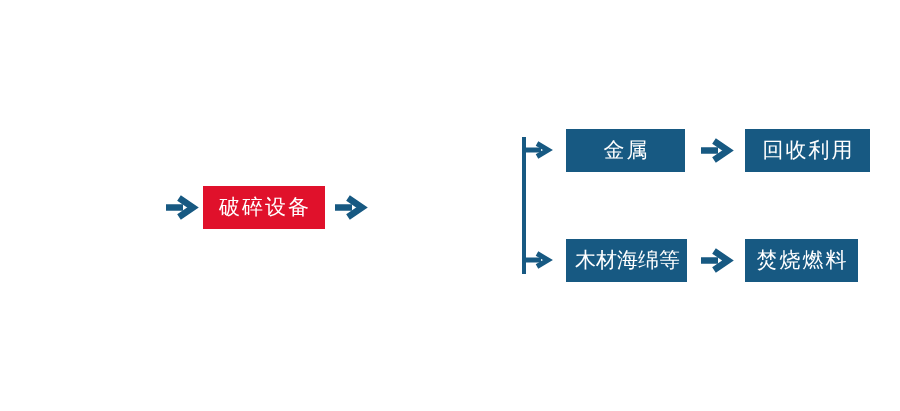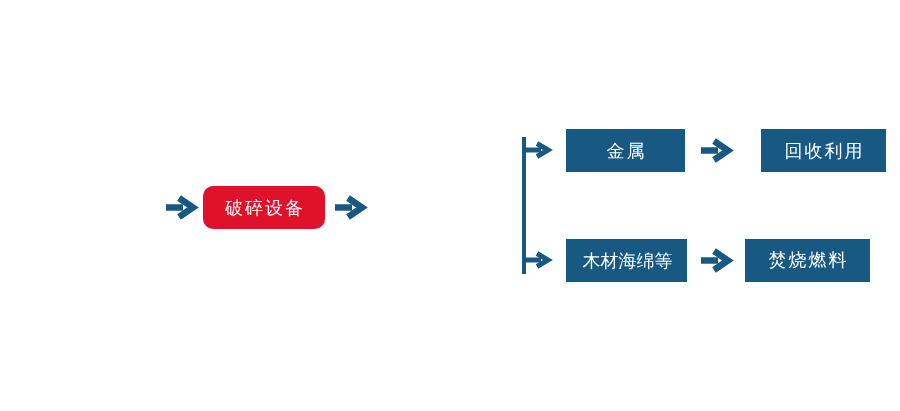--- a/index.html
+++ b/index.html
@@ -22,21 +22,21 @@
     color: var(--node-text, #ffffff);
     display: flex;
     align-items: center;
     justify-content: center;
     box-sizing: border-box;
   }
   .node.red {
     background: var(--node-red, #e0112b);
   }
   .node-label {
-    font-size: 18px;
+    font-size: 21px;
     letter-spacing: 2px;
     line-height: 1;
     white-space: nowrap;
     text-indent: 2px; 
     text-align: right;
   }
   svg.arrow-lg, svg.arrow-sm {
     position: absolute;
     overflow: visible;
   }
@@ -64,21 +64,21 @@
 <body>
 
 <div class="stage">
 
 
   <svg class="arrow-lg" style="left:164px; top:194px;" width="34" height="27" viewBox="0 0 34 27">
     <line x1="2" y1="13.5" x2="19" y2="13.5"></line>
     <polyline points="15,4 29,13.5 15,23"></polyline>
   </svg>
 
-  <div class="node red" style="left:203px; top:186px; width:122px;border-radius:10px;">
+  <div class="node red" style="left:203px; top:186px; width:122px;">
     <span class="node-label">破碎设备</span>
   </div>
 
   <svg class="arrow-lg" style="left:333px; top:194px;" width="34" height="27" viewBox="0 0 34 27">
     <line x1="2" y1="13.5" x2="19" y2="13.5"></line>
     <polyline points="15,4 29,13.5 15,23"></polyline>
   </svg>
 
 
   <div class="bracket" style="left:522px; top:137px; height:137px;"></div>
@@ -95,30 +95,30 @@
 
   <div class="node" style="left:566px; top:129px; width:119px;">
     <span class="node-label">金属</span>
   </div>
 
   <svg class="arrow-lg" style="left:699px; top:137px;" width="34" height="27" viewBox="0 0 34 27">
     <line x1="2" y1="13.5" x2="19" y2="13.5"></line>
     <polyline points="15,4 29,13.5 15,23"></polyline>
   </svg>
 
-  <div class="node" style="left:745px; top:129px; width:125px;margin-left:16px;">
+  <div class="node" style="left:745px; top:129px; width:125px;">
     <span class="node-label">回收利用</span>
   </div>
 
   <div class="node" style="left:566px; top:239px; width:121px;">
     <span class="node-label" style="letter-spacing:0px;">木材海绵等</span>
   </div>
 
   <svg class="arrow-lg" style="left:699px; top:247px;" width="34" height="27" viewBox="0 0 34 27">
     <line x1="2" y1="13.5" x2="19" y2="13.5"></line>
     <polyline points="15,4 29,13.5 15,23"></polyline>
   </svg>
 
-  <div class="node" style="left:745px; top:239px; width:125px;font-family:Liberation Mono, monospace;">
+  <div class="node" style="left:745px; top:239px; width:113px;">
     <span class="node-label">焚烧燃料</span>
   </div>
 
 </div>
 
 </body></html>

